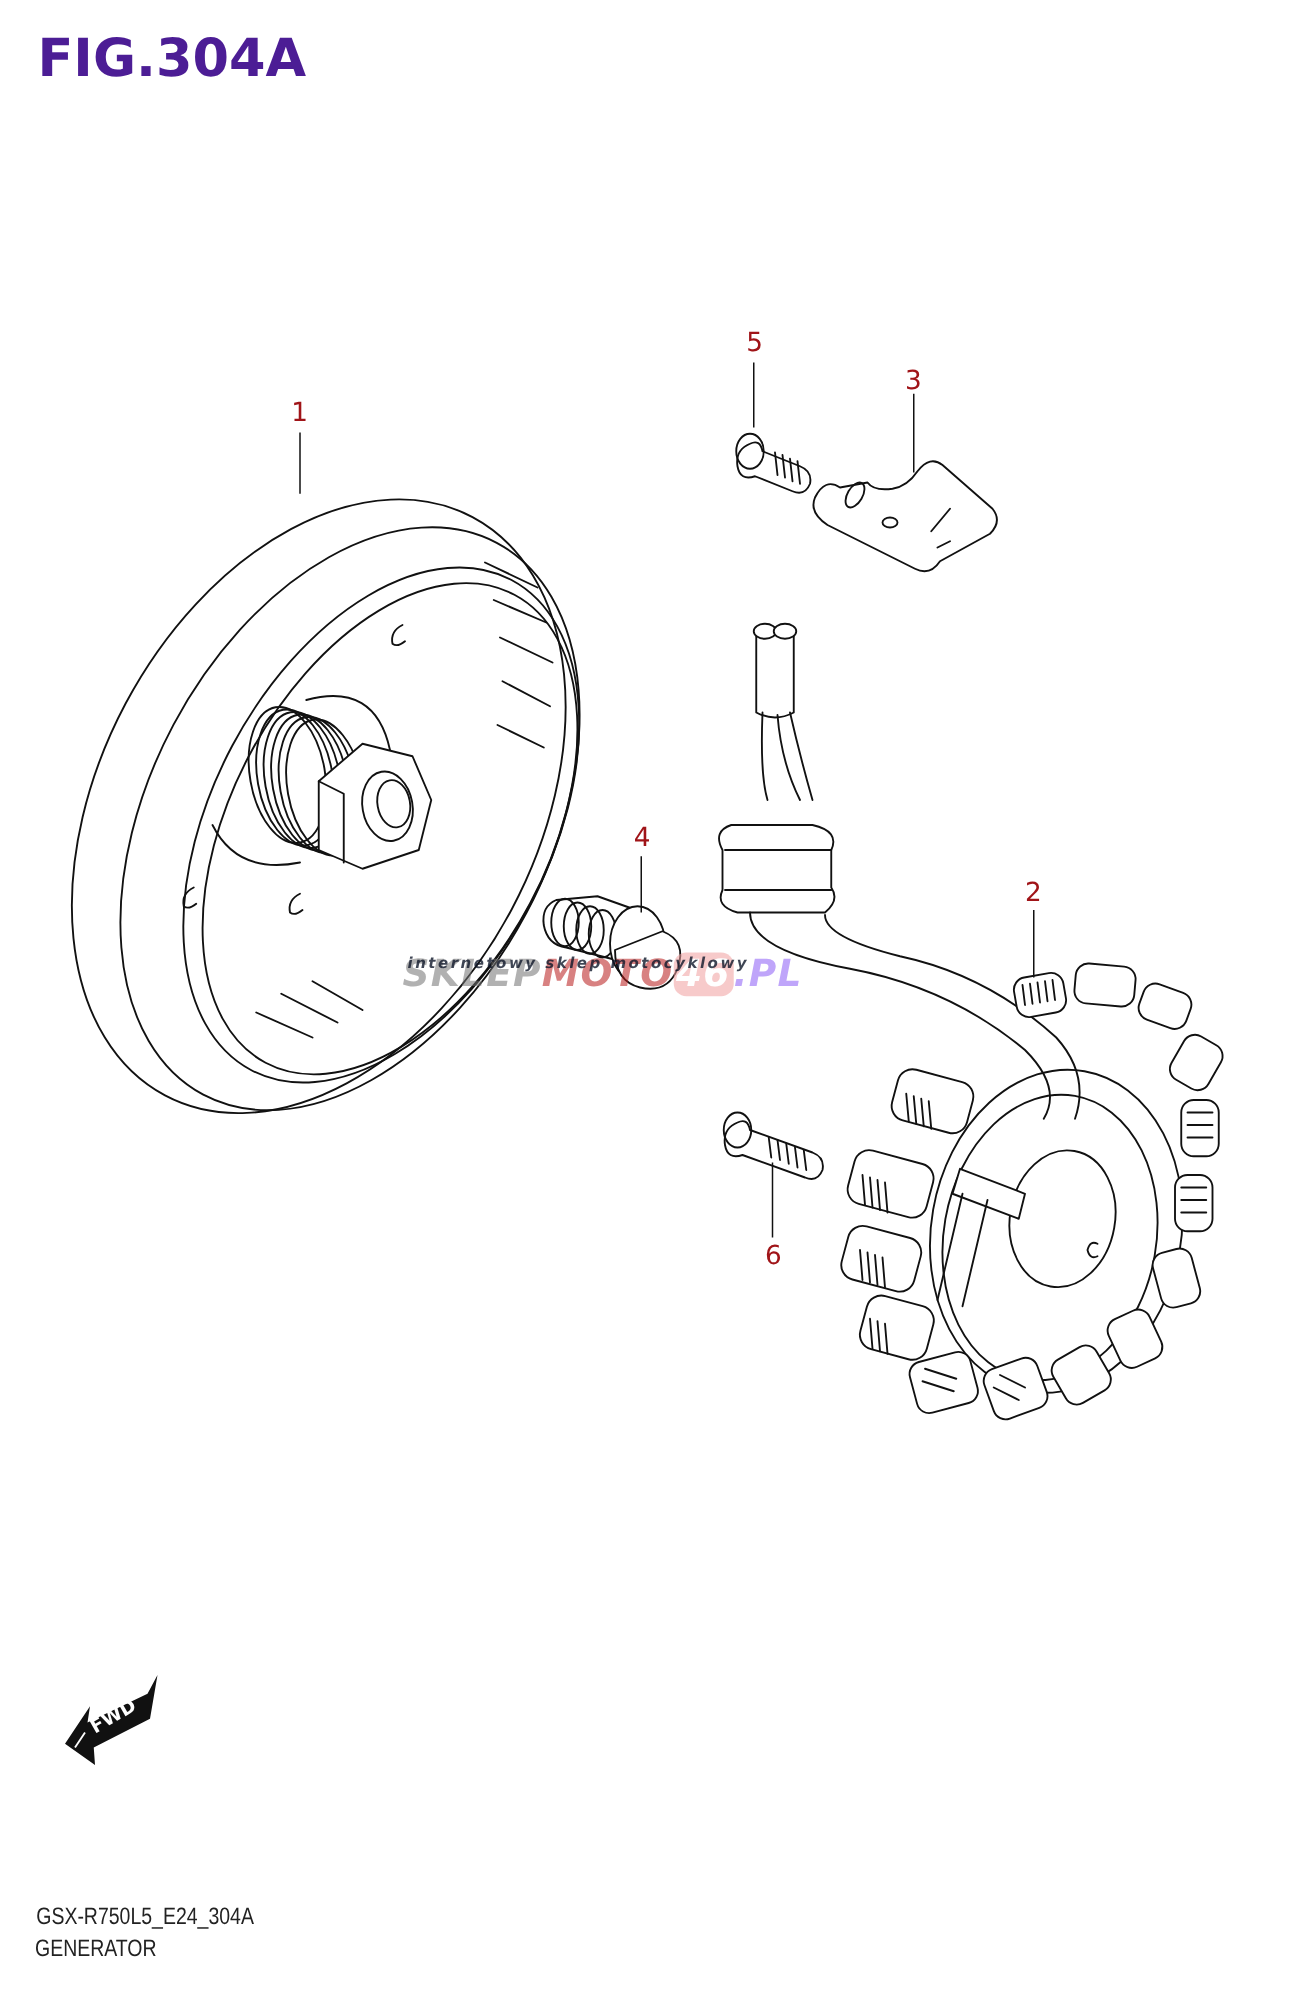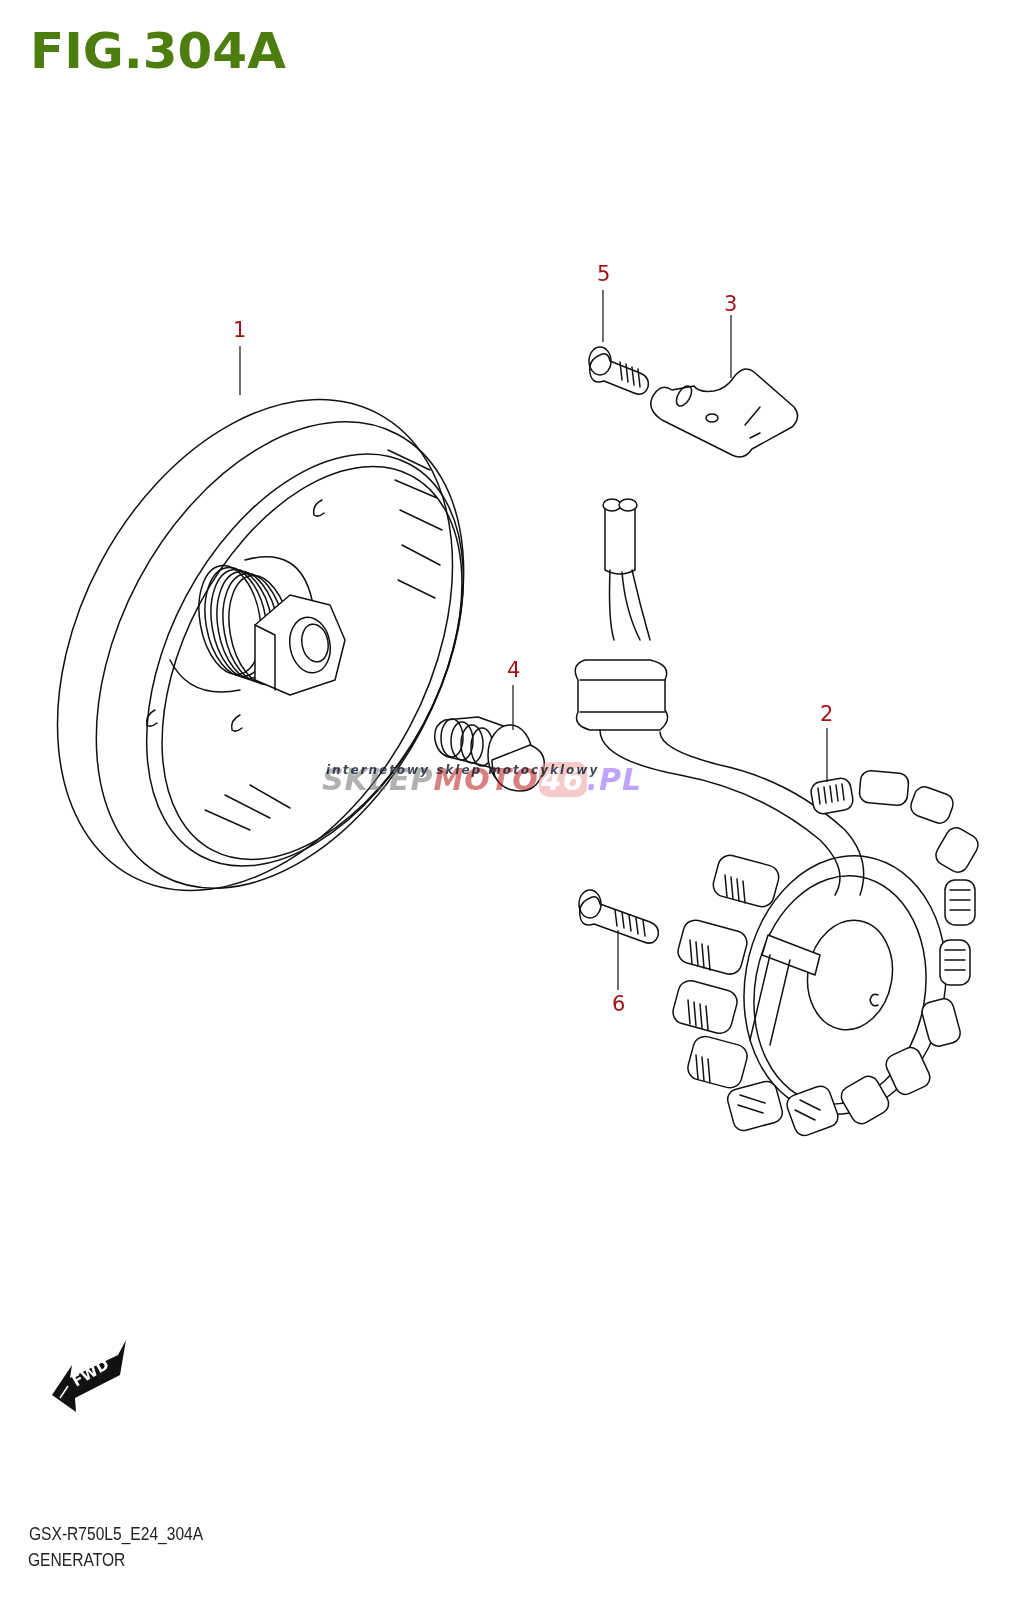--- a/index.html
+++ b/index.html
@@ -1,17 +1,17 @@
 <!DOCTYPE html>
 <html><head>
   <meta charset="utf-8">
   <style>
     html, body { margin: 0; padding: 0; background: #ffffff; }
     body { width: 1032px; height: 1600px; position: relative; overflow: hidden; font-family: "DejaVu Sans", sans-serif; }
-    .fig-title { position: absolute; left: 30px; top: 22px; font-family: "DejaVu Sans", sans-serif; font-weight: bold; font-size: 50px; color: #4d7c0f; letter-spacing: 0px; }
+    .fig-title { position: absolute; left: 30px; top: 22px; font-family: "DejaVu Sans", sans-serif; font-weight: bold; font-size: 42px; color: #4c1d95; letter-spacing: 0px; }
     .footer-code { position: absolute; left: 29px; top: 1523px; font-family: "Liberation Sans", sans-serif; font-size: 19px; color: #222; transform: scaleX(0.82); transform-origin: left top; }
     .footer-name { position: absolute; left: 28px; top: 1549px; font-family: "Liberation Sans", sans-serif; font-size: 19px; color: #222; transform: scaleX(0.82); transform-origin: left top; }
     .callout { position: absolute; font-family: "DejaVu Sans", sans-serif; font-size: 21px; color: #a01418; }
     .watermark { position: absolute; left: 322px; top: 762px; font-family: "DejaVu Sans", sans-serif; font-weight: bold; font-style: italic; font-size: 30px; letter-spacing: 1px; opacity: 0.55; white-space: nowrap; }
     .watermark .wm-a { color: #737373; }
     .watermark .wm-b { color: #b91c1c; }
     .watermark .wm-c { color: #ffffff; background: #f2a0a0; padding: 0 2px; border-radius: 10px; }
     .watermark .wm-d { color: #8b5cf6; }
     .watermark-sub { position: absolute; left: 326px; top: 763px; font-family: "DejaVu Sans", sans-serif; font-style: italic; font-weight: bold; font-size: 12px; color: #0f172a; letter-spacing: 2px; opacity: 0.8; white-space: nowrap; }
     svg.drawing { position: absolute; left: 0; top: 0; }

